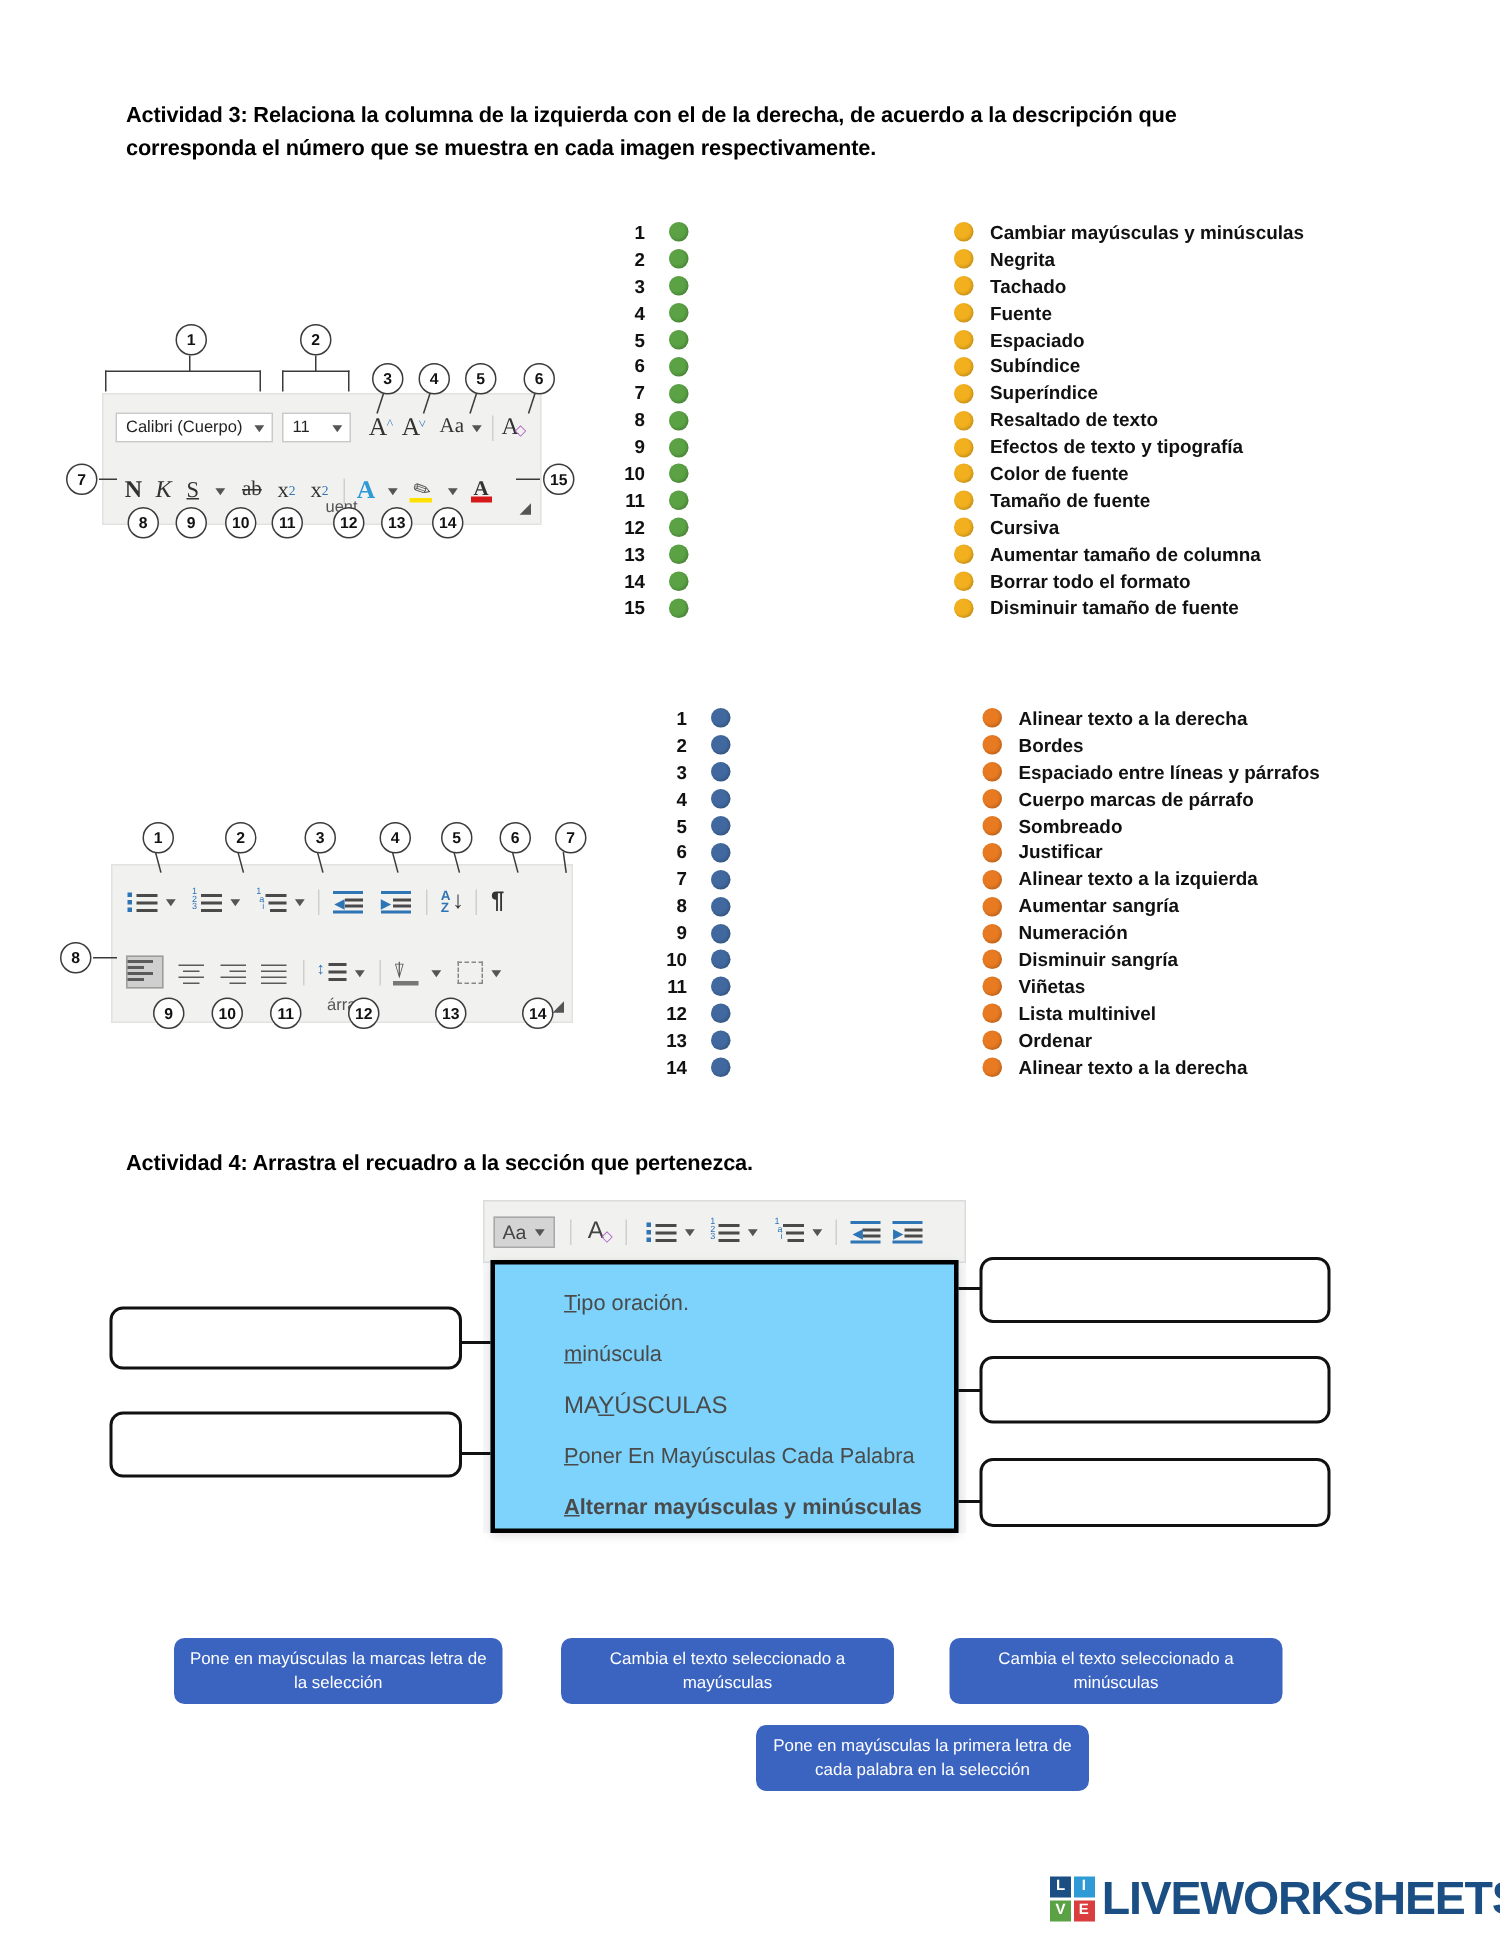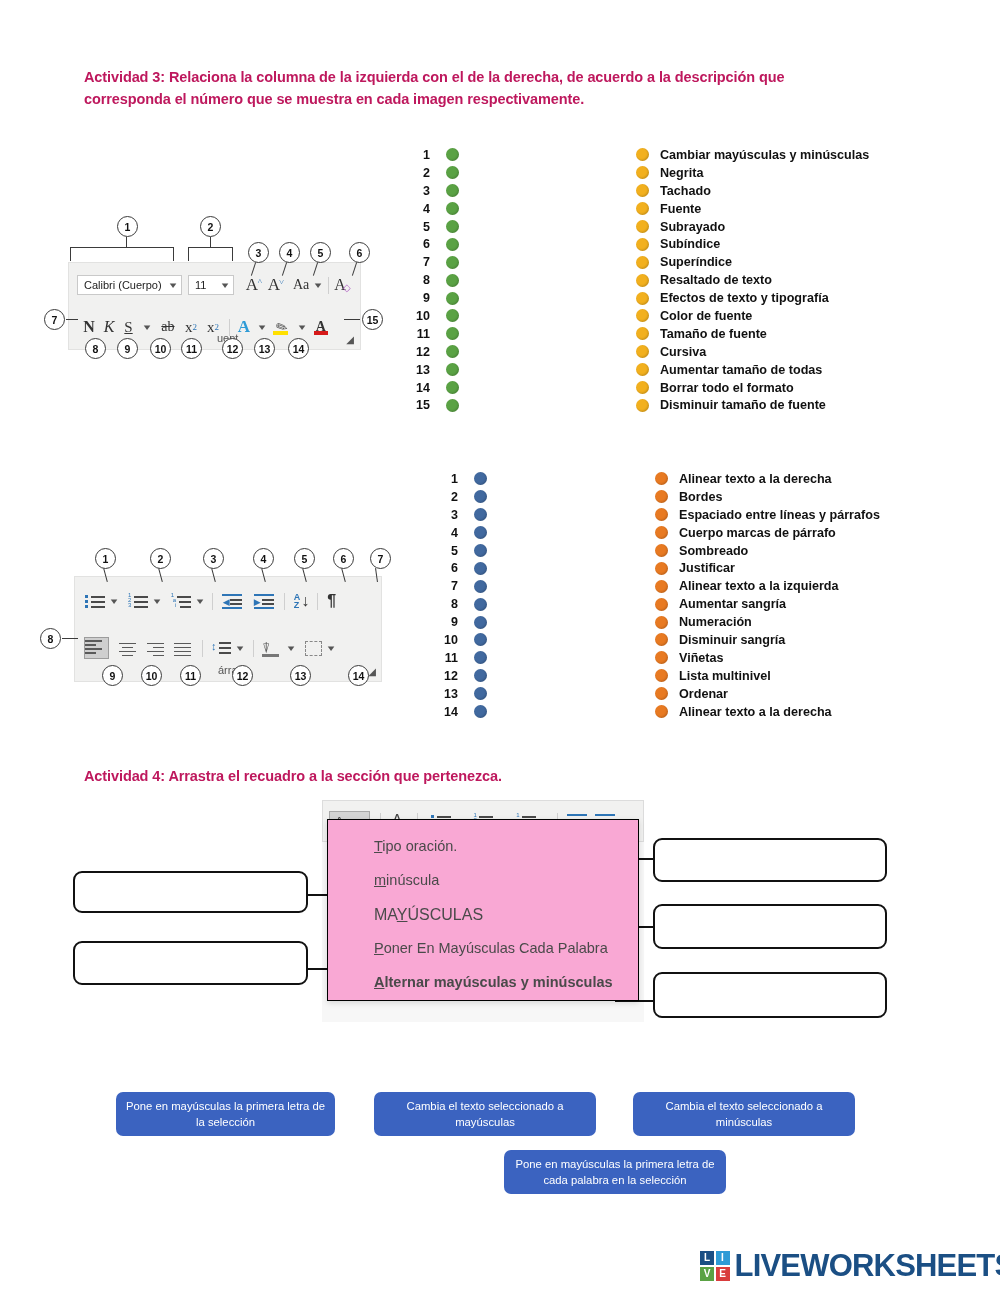--- a/index.html
+++ b/index.html
@@ -16,21 +16,21 @@
   }
   .page { position: absolute; inset: 0; }
 
   
   .activity-heading {
     position: absolute;
     font-weight: bold;
     font-size: 14.5px;
     line-height: 1.55;
     letter-spacing: -0.1px;
-    color: #be185d;
+    color: #000000;
   }
   #act3-heading { left: 84px; top: 66px; width: 790px; }
   #act4-heading { left: 84px; top: 765px; width: 700px; }
 
   
   .match-block { position: absolute; }
   .match-row {
     display: flex;
     align-items: center;
     height: 17.9px;
@@ -141,24 +141,24 @@
     width: 322px; height: 42px;
     background: #f1f1f0;
     border: 1px solid #dcdcdc;
     display: flex;
     align-items: center;
     padding-left: 6px;
     z-index: 3;
   }
   #act4-menu {
     position: absolute;
-    left: 327px; top: 819px;
+    left: 327px; top: 840px;
     width: 312px; height: 182px;
-    background: #f9a8d4;
-    border: 1px solid #000000;
+    background: #7dd3fc;
+    border: 3px solid #000000;
     box-shadow: 0 2px 6px rgba(0,0,0,.13);
     z-index: 4;
   }
   .menu-item {
     position: absolute;
     left: 46px;
     font-family: "Liberation Sans", sans-serif;
     font-size: 14.5px;
     color: #4a4a4a;
     white-space: nowrap;
@@ -415,21 +415,21 @@
       <div class="match-row">
         <span class="dot amber" style="margin-left: 0px;"></span>
         <span class="match-label">Tachado</span>
       </div>
       <div class="match-row">
         <span class="dot amber" style="margin-left: 0px;"></span>
         <span class="match-label">Fuente</span>
       </div>
       <div class="match-row">
         <span class="dot amber" style="margin-left: 0px;"></span>
-        <span class="match-label">Subrayado</span>
+        <span class="match-label">Espaciado</span>
       </div>
       <div class="match-row">
         <span class="dot amber" style="margin-left: 0px;"></span>
         <span class="match-label">Subíndice</span>
       </div>
       <div class="match-row">
         <span class="dot amber" style="margin-left: 0px;"></span>
         <span class="match-label">Superíndice</span>
       </div>
       <div class="match-row">
@@ -447,21 +447,21 @@
       <div class="match-row">
         <span class="dot amber" style="margin-left: 0px;"></span>
         <span class="match-label">Tamaño de fuente</span>
       </div>
       <div class="match-row">
         <span class="dot amber" style="margin-left: 0px;"></span>
         <span class="match-label">Cursiva</span>
       </div>
       <div class="match-row">
         <span class="dot amber" style="margin-left: 0px;"></span>
-        <span class="match-label">Aumentar tamaño de todas</span>
+        <span class="match-label">Aumentar tamaño de columna</span>
       </div>
       <div class="match-row">
         <span class="dot amber" style="margin-left: 0px;"></span>
         <span class="match-label">Borrar todo el formato</span>
       </div>
       <div class="match-row">
         <span class="dot amber" style="margin-left: 0px;"></span>
         <span class="match-label">Disminuir tamaño de fuente</span>
       </div>
     </div>
@@ -808,21 +808,21 @@
   <div class="connector" style="left:480px; top:858px; width:175px;"></div>
   <div class="connector" style="left:478px; top:926px; width:177px;"></div>
   <div class="connector" style="left:615px; top:1000px; width:40px;"></div>
 
   <div class="dropbox" style="left:73px; top:871px; width:235px; height:42px;"></div>
   <div class="dropbox" style="left:73px; top:941px; width:235px; height:44px;"></div>
   <div class="dropbox" style="left:653px; top:838px; width:234px; height:44px;"></div>
   <div class="dropbox" style="left:653px; top:904px; width:234px; height:45px;"></div>
   <div class="dropbox" style="left:653px; top:972px; width:234px; height:46px;"></div>
 
-  <div class="tile" style="left:116px; top:1092px; width:219px; height:44px;">Pone en mayúsculas la primera letra de la selección</div>
+  <div class="tile" style="left:116px; top:1092px; width:219px; height:44px;">Pone en mayúsculas la marcas letra de la selección</div>
   <div class="tile" style="left:374px; top:1092px; width:222px; height:44px;">Cambia el texto seleccionado a mayúsculas</div>
   <div class="tile" style="left:633px; top:1092px; width:222px; height:44px;">Cambia el texto seleccionado a minúsculas</div>
   <div class="tile" style="left:504px; top:1150px; width:222px; height:44px;">Pone en mayúsculas la primera letra de cada palabra en la selección</div>
 
   <div id="lw-logo">
     <span class="lw-tiles">
       <span style="background:#1b4f84;">L</span>
       <span style="background:#2e9bd6;">I</span>
       <span style="background:#5aa244;">V</span>
       <span style="background:#d93d3d;">E</span>

